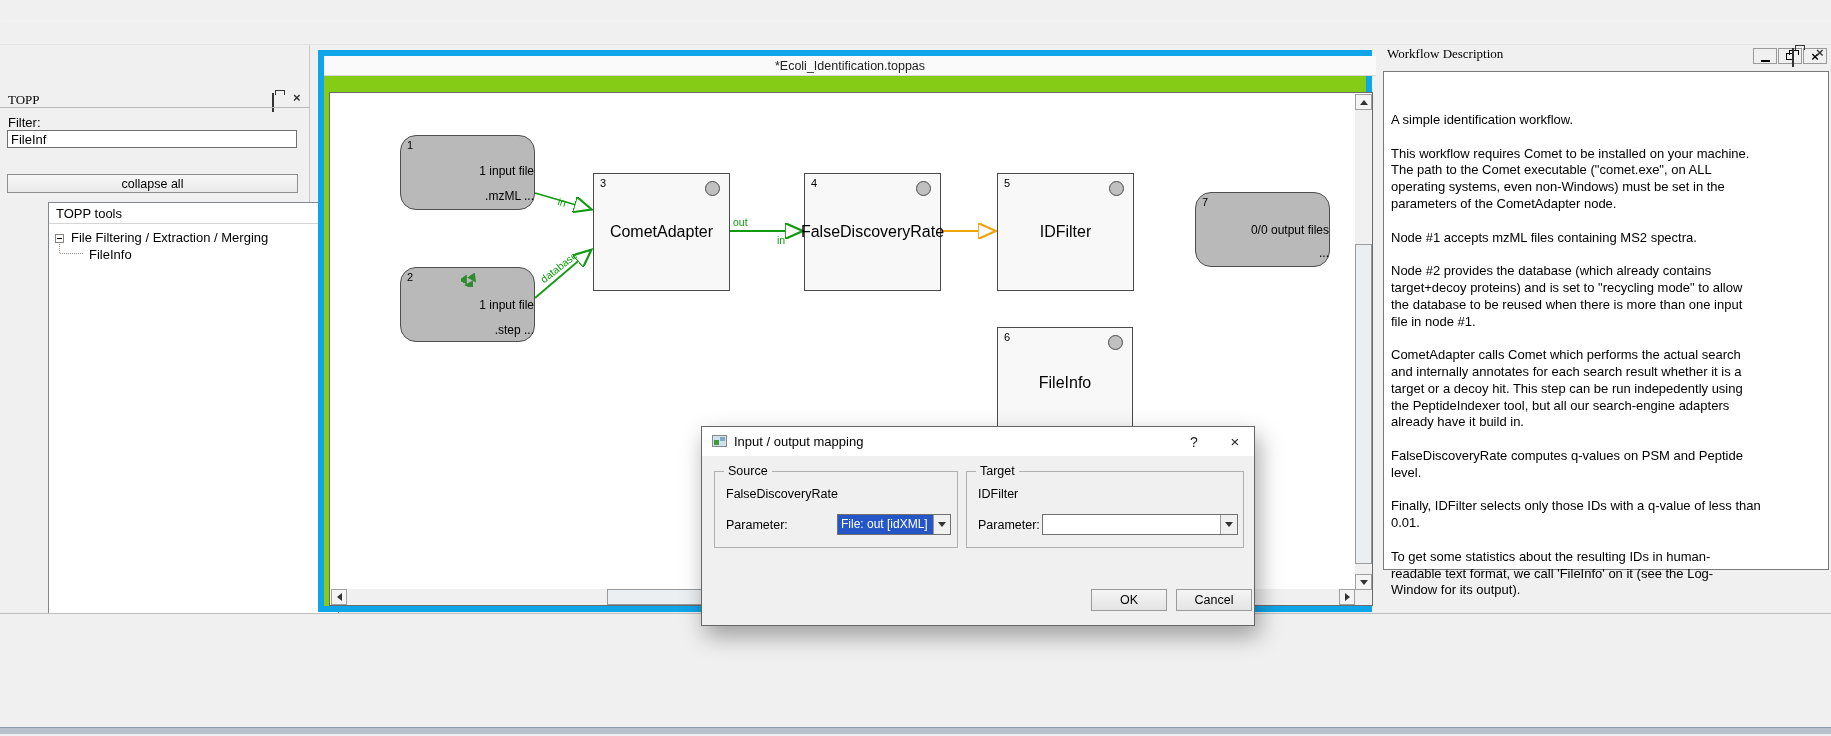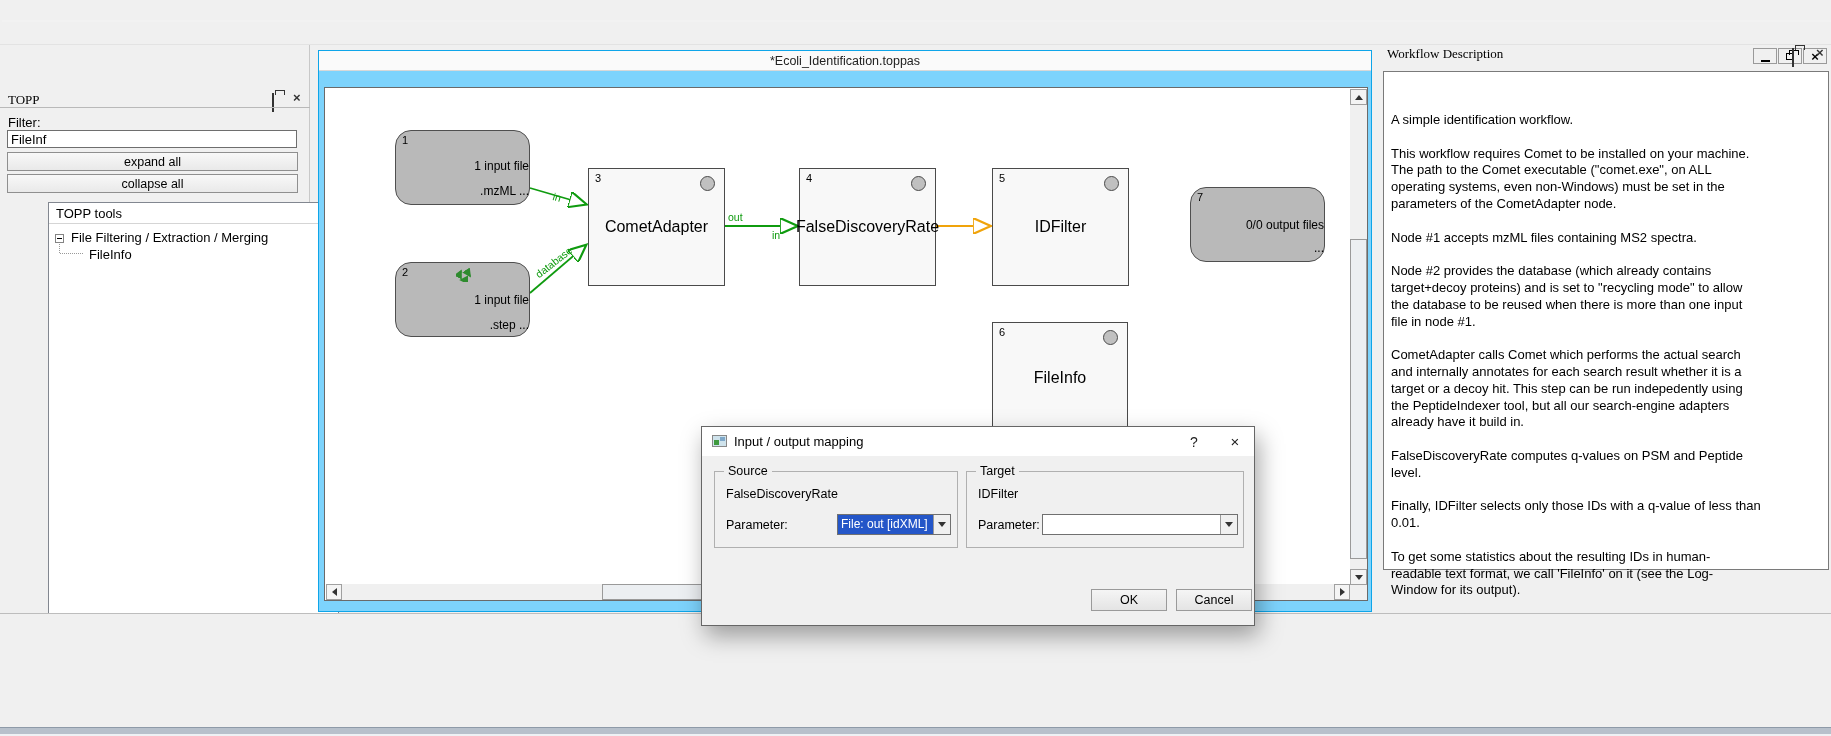--- a/index.html
+++ b/index.html
@@ -70,22 +70,22 @@
   #tree-item-0 { left:22px; top:27px; }
   #tree-item-1 { left:40px; top:44px; }
   #expander { left:6px; top:31px; width:9px; height:9px; border:1px solid #848484; background:#fff; }
   #expander .minus { position:absolute; left:1px; top:3px; width:5px; height:1px; background:#000; }
   .treeline-v { left:10px; top:41px; width:1px; height:10px;
     background:repeating-linear-gradient(#999 0 1px, transparent 1px 2px); }
   .treeline-h { left:11px; top:50px; width:24px; height:1px;
     background:repeating-linear-gradient(90deg,#999 0 1px, transparent 1px 2px); }
 
   
-  #mdi-child { left:318px; top:50px; width:1054px; height:562px; background:#7dd3fc;
-    border:1px solid #0ea5e9; }
+  #mdi-child { left:318px; top:50px; width:1054px; height:562px; background:#84cc16;
+    border:6px solid #0ea5e9; }
   #mdi-title { left:0; top:0; width:1052px; height:20px; background:#fafafa;
     border-bottom:1px solid #d8d8d8; font-size:12.5px; color:#222;
     display:flex; align-items:center; justify-content:center; }
   #canvas { left:5px; top:36px; width:1044px; height:514px; background:#fff; border:1px solid #6a6a6a; }
 
   
   .node { position:absolute; border:1px solid #4a4a4a; }
   .node-io { background:#b9b9b9; border-radius:16px; border:1.5px solid #4f4f4f; }
   .node-tool { background:#f8f8f8; }
   .node-num { position:absolute; left:6px; top:3px; font-size:11px; }
@@ -192,21 +192,20 @@
     <div class="abs mdi-btn" style="left:1803px" id="mdi-close">×</div>
   </div>
 
   <div class="abs" id="left-dock">
     <div class="abs dock-title" id="left-title">TOPP</div>
     <div class="abs" style="left:272px; top:49px;"><span class="float-icon"></span></div>
     <div class="abs dock-x" style="left:293px; top:47px;">×</div>
     <div class="abs" id="left-sep"></div>
     <div class="abs" id="filter-label">Filter:</div>
     <input class="abs" id="filter-input" value="FileInf" style="">
-    <div class="abs tool-btn" id="btn-expand">expand all</div>
     <div class="abs tool-btn" id="btn-collapse">collapse all</div>
     <div class="abs" id="tree-frame">
       <div class="abs" id="tree-header">TOPP tools</div>
       <div class="abs" id="expander">
           <span class="minus"></span>
         </div>
       <div class="abs treeline-v"></div>
       <div class="abs treeline-h"></div>
       <div class="abs tree-row" id="tree-item-0">File Filtering / Extraction / Merging</div>
       <div class="abs tree-row" id="tree-item-1">FileInfo</div>

